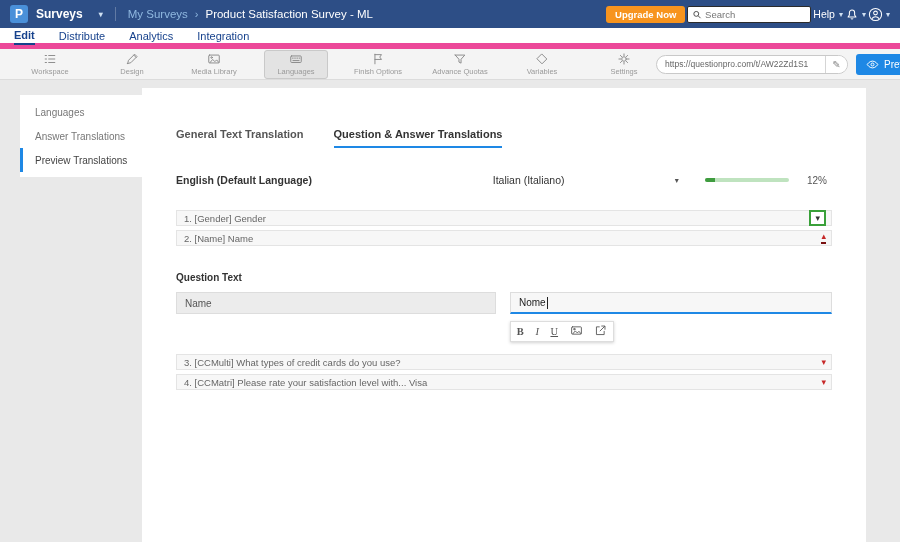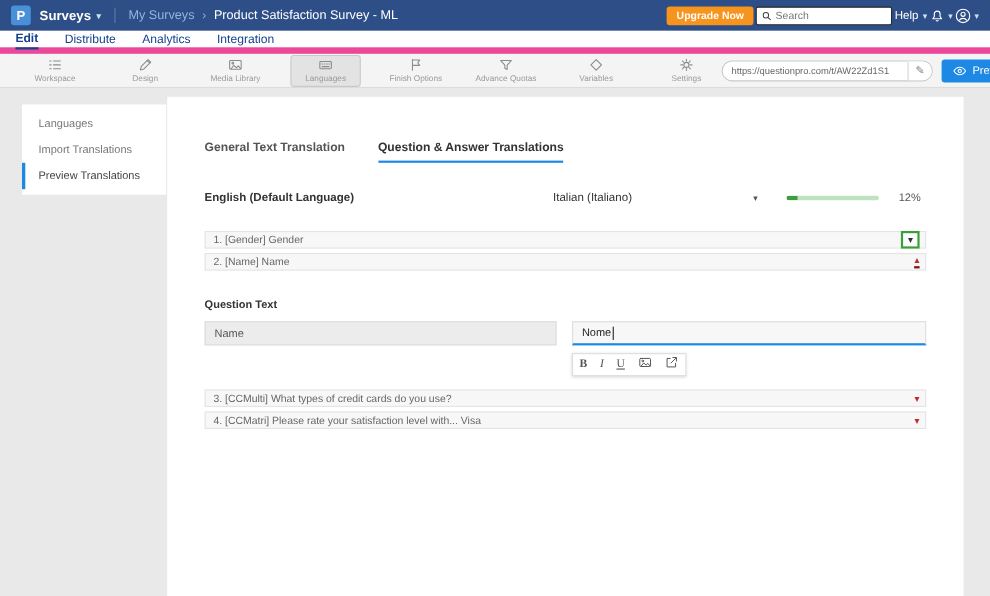--- a/index.html
+++ b/index.html
@@ -11,21 +11,21 @@
   .topbar {
     position: absolute; top: 0; left: 0; right: 0; height: 28px;
     background: #2d4e86; display: flex; align-items: center;
     padding: 0 10px; color: #fff;
   }
   .logo {
     width: 18px; height: 18px; border-radius: 3px; background: #4a90d9;
     color: #fff; font-weight: bold; font-size: 12px; display: flex;
     align-items: center; justify-content: center; margin-right: 8px;
   }
-  .surveys-menu { display: flex; align-items: center; gap: 5px; font-size: 12px; font-weight: bold; cursor: pointer; padding-right: 12px; border-right: 1px solid rgba(255,255,255,.25); }
+  .surveys-menu { display: flex; align-items: center; gap: 16px; font-size: 12px; font-weight: bold; cursor: pointer; padding-right: 12px; border-right: 1px solid rgba(255,255,255,.25); }
   .caret { font-size: 8px; color: #cfe0f2; }
   .breadcrumb { display: flex; align-items: center; gap: 7px; margin-left: 12px; font-size: 11.5px; }
   .bc-parent { color: #8fb8e0; cursor: pointer; }
   .bc-sep { color: #8fb8e0; font-size: 11px; }
   .bc-current { color: #fff; }
   .topbar-right { margin-left: auto; display: flex; align-items: center; gap: 2px; }
   .upgrade-btn {
     background: #f7941e; color: #fff; border: none; border-radius: 3px;
     font-size: 9.5px; font-weight: bold; height: 17px; padding: 0 9px; cursor: pointer;
     font-family: "Liberation Sans", sans-serif;
@@ -75,21 +75,21 @@
   }
   .preview-btn svg { stroke: #fff; fill: none; stroke-width: 1.2; }
   
   .sidebar { position: absolute; left: 20px; top: 95px; width: 131px; background: #fff; padding: 5px 0; }
   .side-item {
     height: 24px; display: flex; align-items: center; padding-left: 12px;
     font-size: 10px; color: #777; border-left: 3px solid transparent; cursor: pointer;
   }
   .side-item.active { border-left-color: #1e88e5; color: #444; }
   
-  .card { position: absolute; left: 152px; top: 88px; width: 724px; height: 454px; background: #fff; padding: 40px 39px 0 34px; }
+  .card { position: absolute; left: 142px; top: 88px; width: 724px; height: 454px; background: #fff; padding: 40px 39px 0 34px; }
   .tabs { display: flex; gap: 30px; }
   .tab { font-size: 11px; font-weight: bold; color: #555; padding-bottom: 6px; cursor: pointer; border-bottom: 2px solid transparent; }
   .tab.active { color: #333; border-bottom-color: #1e88e5; }
   .lang-row { display: flex; align-items: center; margin-top: 26px; }
   .src-lang { font-size: 10.5px; font-weight: bold; color: #333; width: 320px; }
   .tgt-lang { width: 188px; display: flex; justify-content: space-between; align-items: center; font-size: 10.5px; color: #333; cursor: pointer; }
   .tgt-lang .caret { color: #555; }
   .progress-track { margin-left: 26px; width: 85px; height: 4px; border-radius: 2px; background: #bfe3bf; overflow: hidden; }
   .progress-fill { height: 100%; background: #3f9c3f; }
   .pct { margin-left: 18px; font-size: 10px; color: #555; }
@@ -248,21 +248,21 @@
           <path d="M1.5 8S4 3.8 8 3.8 14.5 8 14.5 8 12 12.2 8 12.2 1.5 8 1.5 8z"></path>
           <circle cx="8" cy="8" r="1.8"></circle>
         </svg>
       <span>Preview</span>
     </button>
   </div>
 </div>
 
 <div class="sidebar">
   <div class="side-item">Languages</div>
-  <div class="side-item">Import Translations</div>
+  <div class="side-item">Answer Translations</div>
   <div class="side-item active">Preview Translations</div>
 </div>
 
 <div class="card">
   <div class="tabs">
     <span class="tab">General Text Translation</span>
     <span class="tab active">Question &amp; Answer Translations</span>
   </div>
 
   <div class="lang-row">

